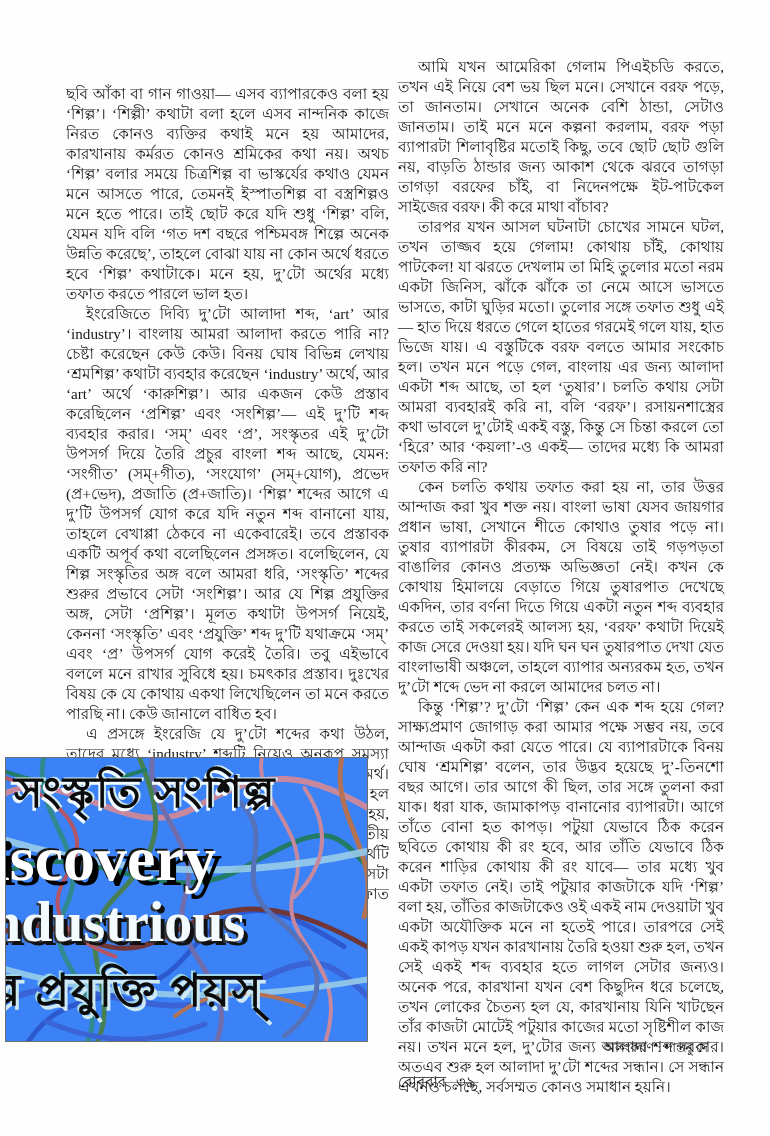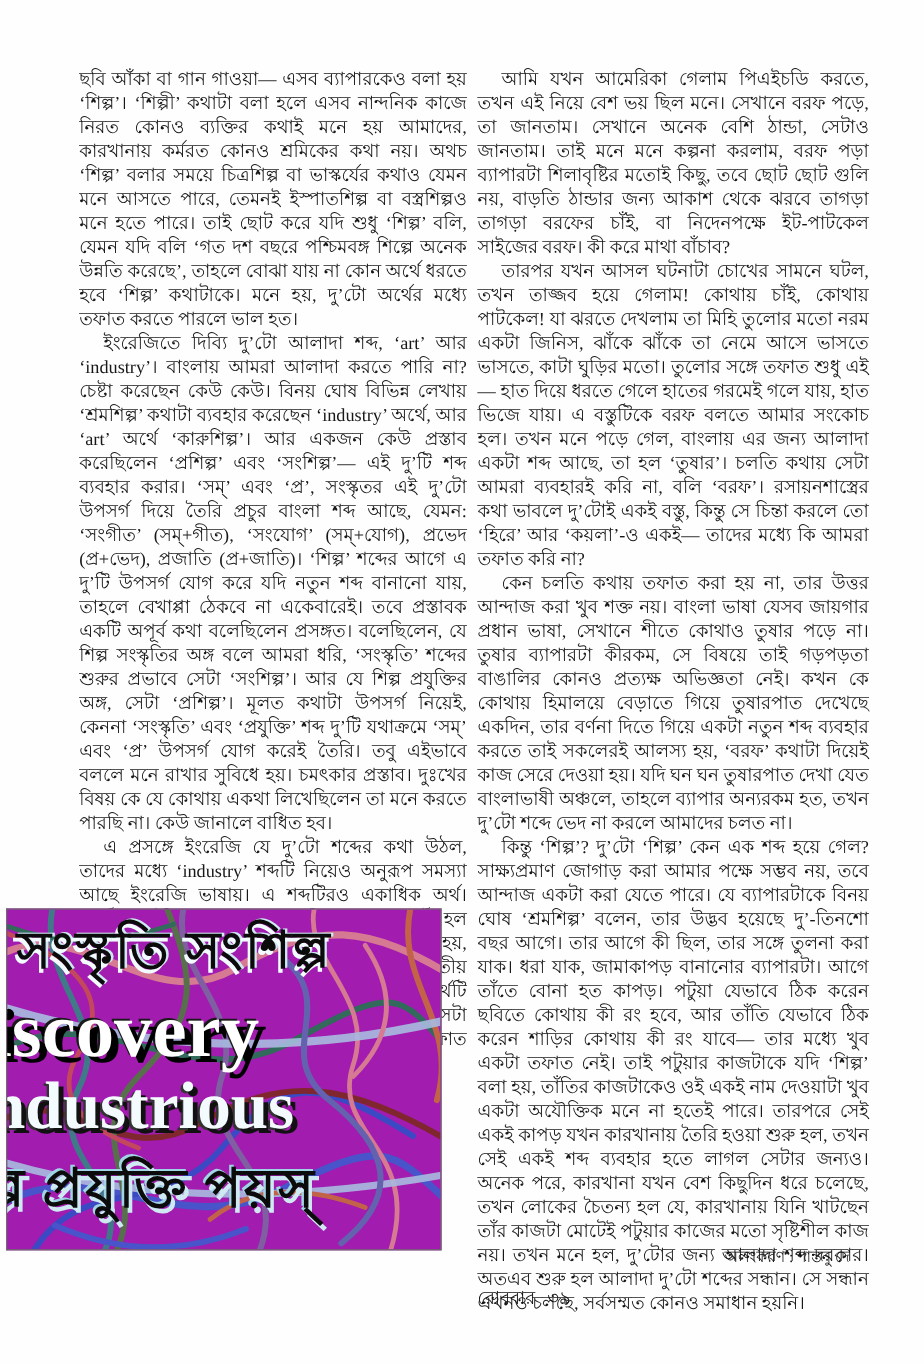--- a/index.html
+++ b/index.html
@@ -6,28 +6,28 @@
   body {
     width:770px; height:1136px; background:#ffffff;
     font-family:"Liberation Serif","DejaVu Serif",serif;
   }
   .page { position:relative; width:770px; height:1136px; background:#fefefe; overflow:hidden; }
 
   .col {
     position:absolute; top:57px; color:#171717;
     font-size:15.2px; line-height:20px; text-align:justify;
   }
-  .col-left  { left:66px;  width:323px; }
+  .col-left  { left:66px;  width:323px;margin-top:27px; }
   .col-right { left:398px; width:326px; }
   .col p { margin:0; padding:0; }
   .col p.ind { text-indent:20px; }
 
   .artwork {
     position:absolute; left:5px; top:757px; width:361px; height:283px;
-    background:#a21caf; border:1px solid #6e6e6e; overflow:hidden;
+    background:#3b82f6; border:1px solid #6e6e6e; overflow:hidden;
   }
   .swirls { position:absolute; left:0; top:0; width:100%; height:100%; }
   .aw-line { position:absolute; white-space:nowrap; font-weight:bold; }
   .aw1 {
     left:8px; top:2px; font-size:43px; letter-spacing:2px; color:#0b0b0b;
     text-shadow:-2px 3px 0 #f2fbff, 2px -1px 0 #cfe9f2;
   }
   .aw2 {
     left:-14px; top:64px; font-size:64px; color:#ffffff;
     text-shadow:6px 5px 0 #000000, -2px -2px 0 #1a1a1a;

